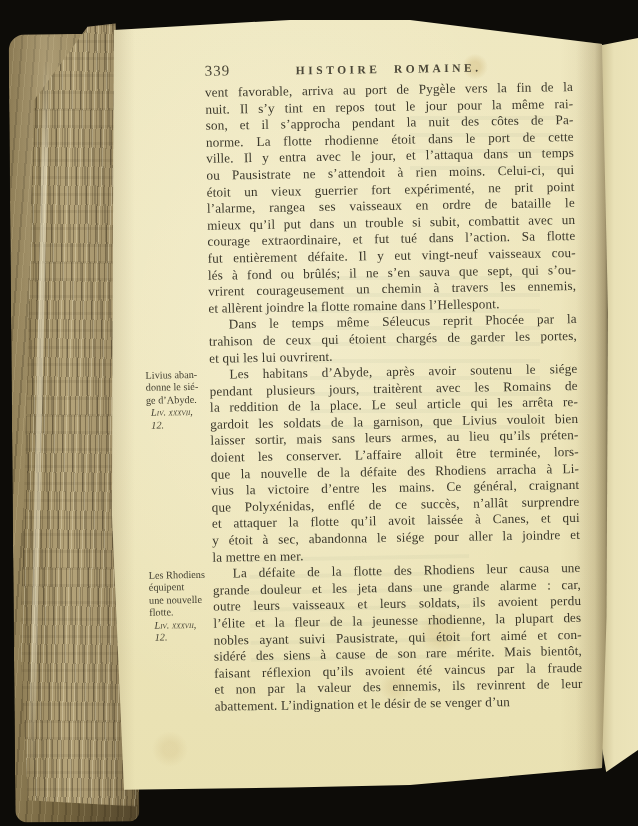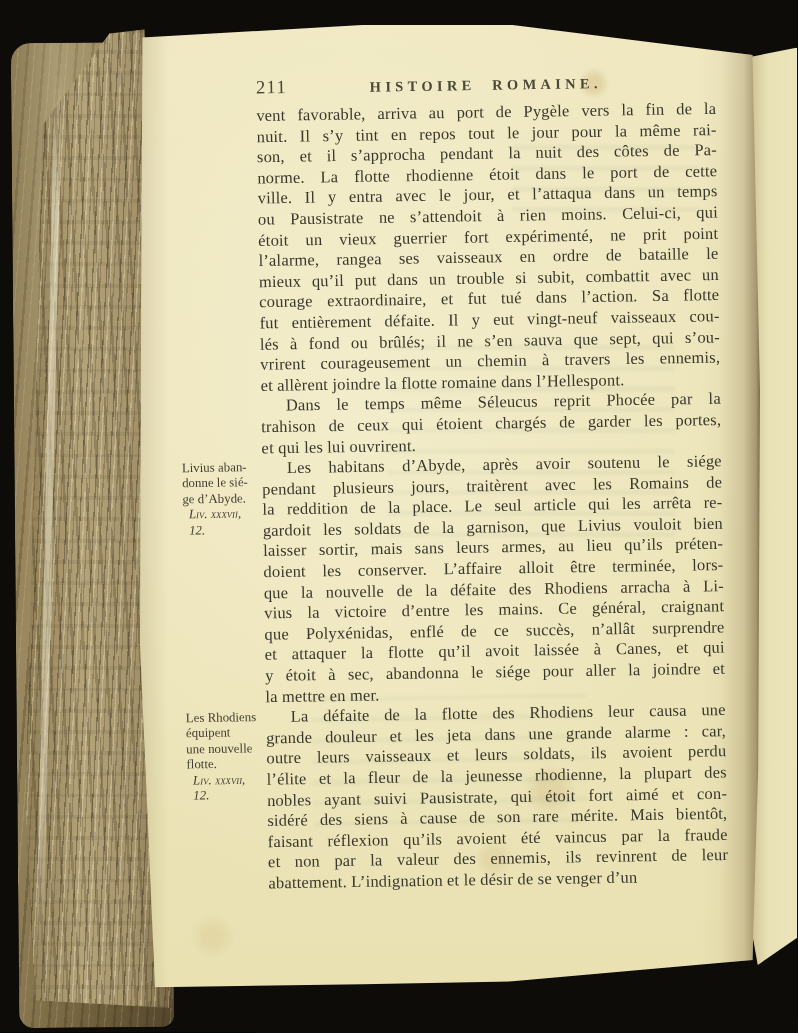--- a/index.html
+++ b/index.html
@@ -105,21 +105,21 @@
   <div class="edges"></div>
   <div class="edge-highlight"></div>
   <div class="page2"></div>
 
   <div class="page">
     <div class="ghost g1"></div>
     <div class="ghost g2"></div>
     <div class="ghost g3"></div>
 
     <div class="content">
-      <div class="pageno">211</div>
+      <div class="pageno">339</div>
       <div class="running-title">HISTOIRE ROMAINE.</div>
 
       <div class="bodytext">
           <div class="para">
             <div class="line">vent favorable, arriva au port de Pygèle vers la fin de la</div>
             <div class="line">nuit. Il s’y tint en repos tout le jour pour la même rai-</div>
             <div class="line">son, et il s’approcha pendant la nuit des côtes de Pa-</div>
             <div class="line">norme. La flotte rhodienne étoit dans le port de cette</div>
             <div class="line">ville. Il y entra avec le jour, et l’attaqua dans un temps</div>
             <div class="line">ou Pausistrate ne s’attendoit à rien moins. Celui-ci, qui</div>

